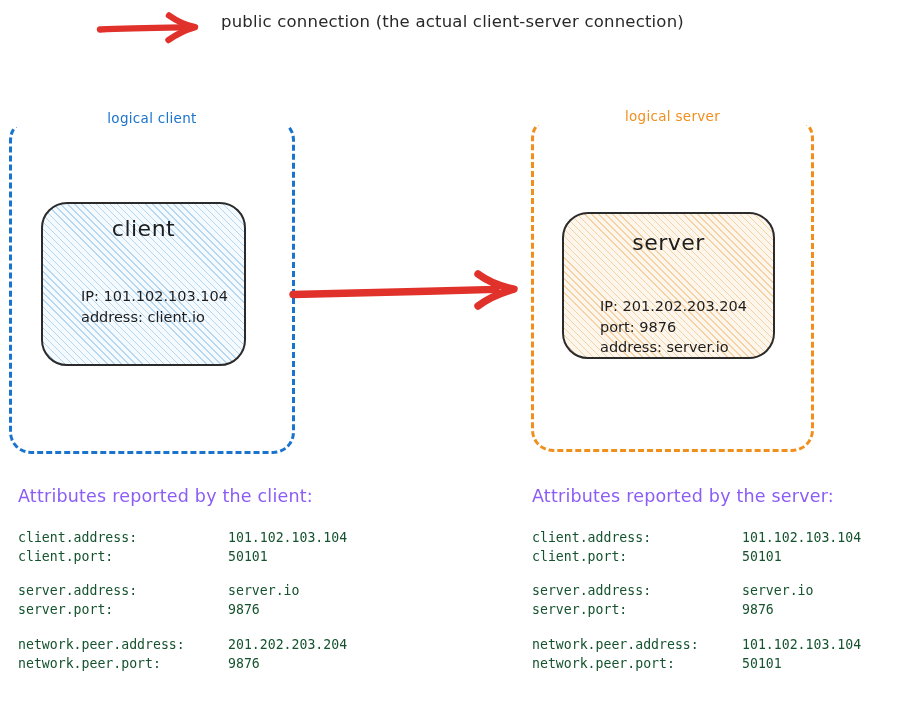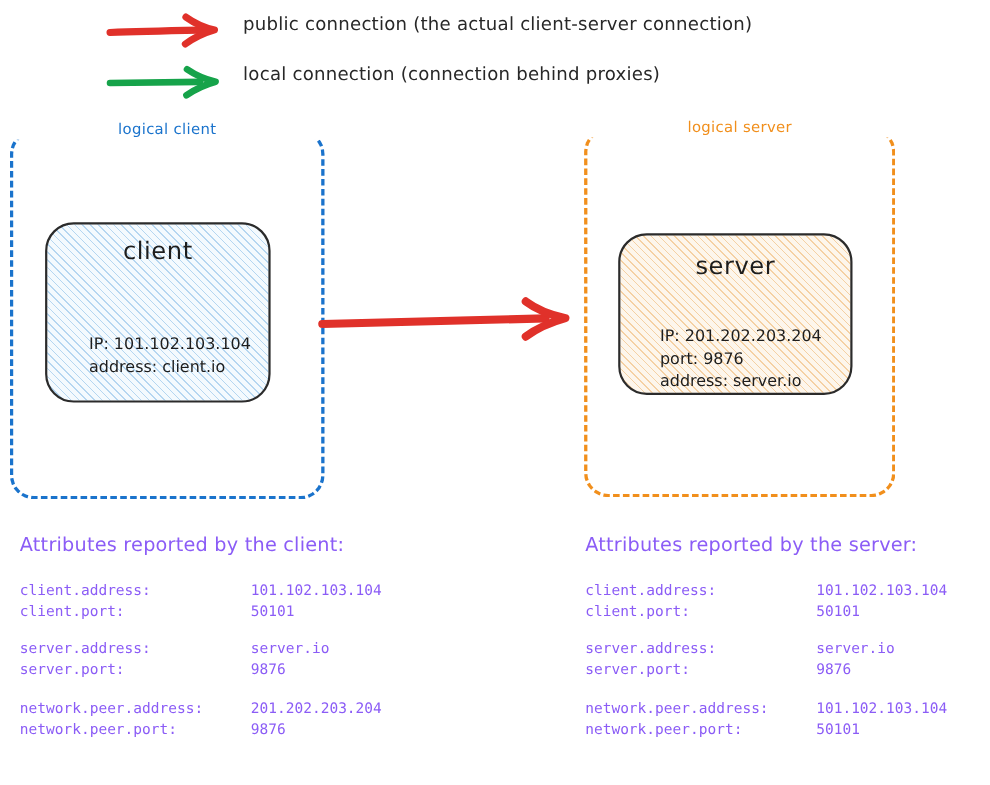--- a/index.html
+++ b/index.html
@@ -109,21 +109,21 @@
 
   .node-lines {
     position: absolute;
     left: 0; width: 100%;
     box-sizing: border-box;
     padding-left: 36px;
     font-size: 14.5px;
     line-height: 1.42;
     color: #1d1d1d;
   }
-  #client-node .node-lines { top: 82px; padding-left: 38px; margin-top: 17px; }
+  #client-node .node-lines { top: 82px; padding-left: 38px; }
   #server-node .node-lines { top: 82px; }
   .node-lines div { white-space: nowrap; }
 
   
   #main-arrow { position: absolute; left: 288px; top: 262px; width: 238px; height: 58px; }
 
   
   .attr-block { position: absolute; }
   #attrs-client { left: 18px; top: 486px; }
   #attrs-server { left: 532px; top: 486px; }
@@ -133,21 +133,21 @@
     color: #8b5cf6;
     margin: 0 0 22px 0;
     letter-spacing: .2px;
     white-space: nowrap;
   }
   .attr-table { border-collapse: collapse; }
   .attr-table td {
     font-family: "DejaVu Sans Mono", monospace;
     font-size: 13.2px;
     line-height: 1.45;
-    color: #8b5cf6;
+    color: #14532d;
     padding: 0;
     vertical-align: top;
     white-space: pre;
   }
   .attr-table td.k { padding-right: 10px; }
   #attrs-client .attr-table td.k { min-width: 200px; }
   #attrs-server .attr-table td.k { min-width: 200px; }
   .attr-table tr.spacer td { height: 15px; line-height: 15px; font-size: 1px; }
 </style>
 </head>
@@ -158,29 +158,20 @@
   <div class="legend-row" style="top:8px;">
     <div class="legend-arrow-wrap">
       <svg width="112" height="40" viewBox="0 0 112 40">
         <path d="M4,21.5 C28,20.6 56,20.0 86,19.4" stroke="#e0312a" stroke-width="6.4" fill="none" stroke-linecap="round"></path>
         <path d="M73,7.5 C80,12.5 88,16.8 99,19.2 C88,22.4 80,26.6 72.5,32" stroke="#e0312a" stroke-width="6.4" fill="none" stroke-linecap="round" stroke-linejoin="round"></path>
       </svg>
     </div>
     <div class="legend-label hand">public connection (the actual client-server connection)</div>
   </div>
 
-  <div class="legend-row" style="top:54px;">
-    <div class="legend-arrow-wrap">
-      <svg width="112" height="40" viewBox="0 0 112 40">
-        <path d="M4,21.5 C28,21.2 56,20.8 86,20.4" stroke="#16a34a" stroke-width="6.0" fill="none" stroke-linecap="round"></path>
-        <path d="M74,9 C81,13.8 89,17.9 100,20.3 C89,23.3 81,27.4 73.5,32.6" stroke="#16a34a" stroke-width="6.0" fill="none" stroke-linecap="round" stroke-linejoin="round"></path>
-      </svg>
-    </div>
-    <div class="legend-label hand">local connection (connection behind proxies)</div>
-  </div>
 
 </div>
 
 <div class="logical-box" id="logical-client-box">
   <div class="logical-label hand">logical client</div>
 </div>
 
 <div class="node" id="client-node">
   <div class="node-title hand">client</div>
   <div class="node-lines hand">

